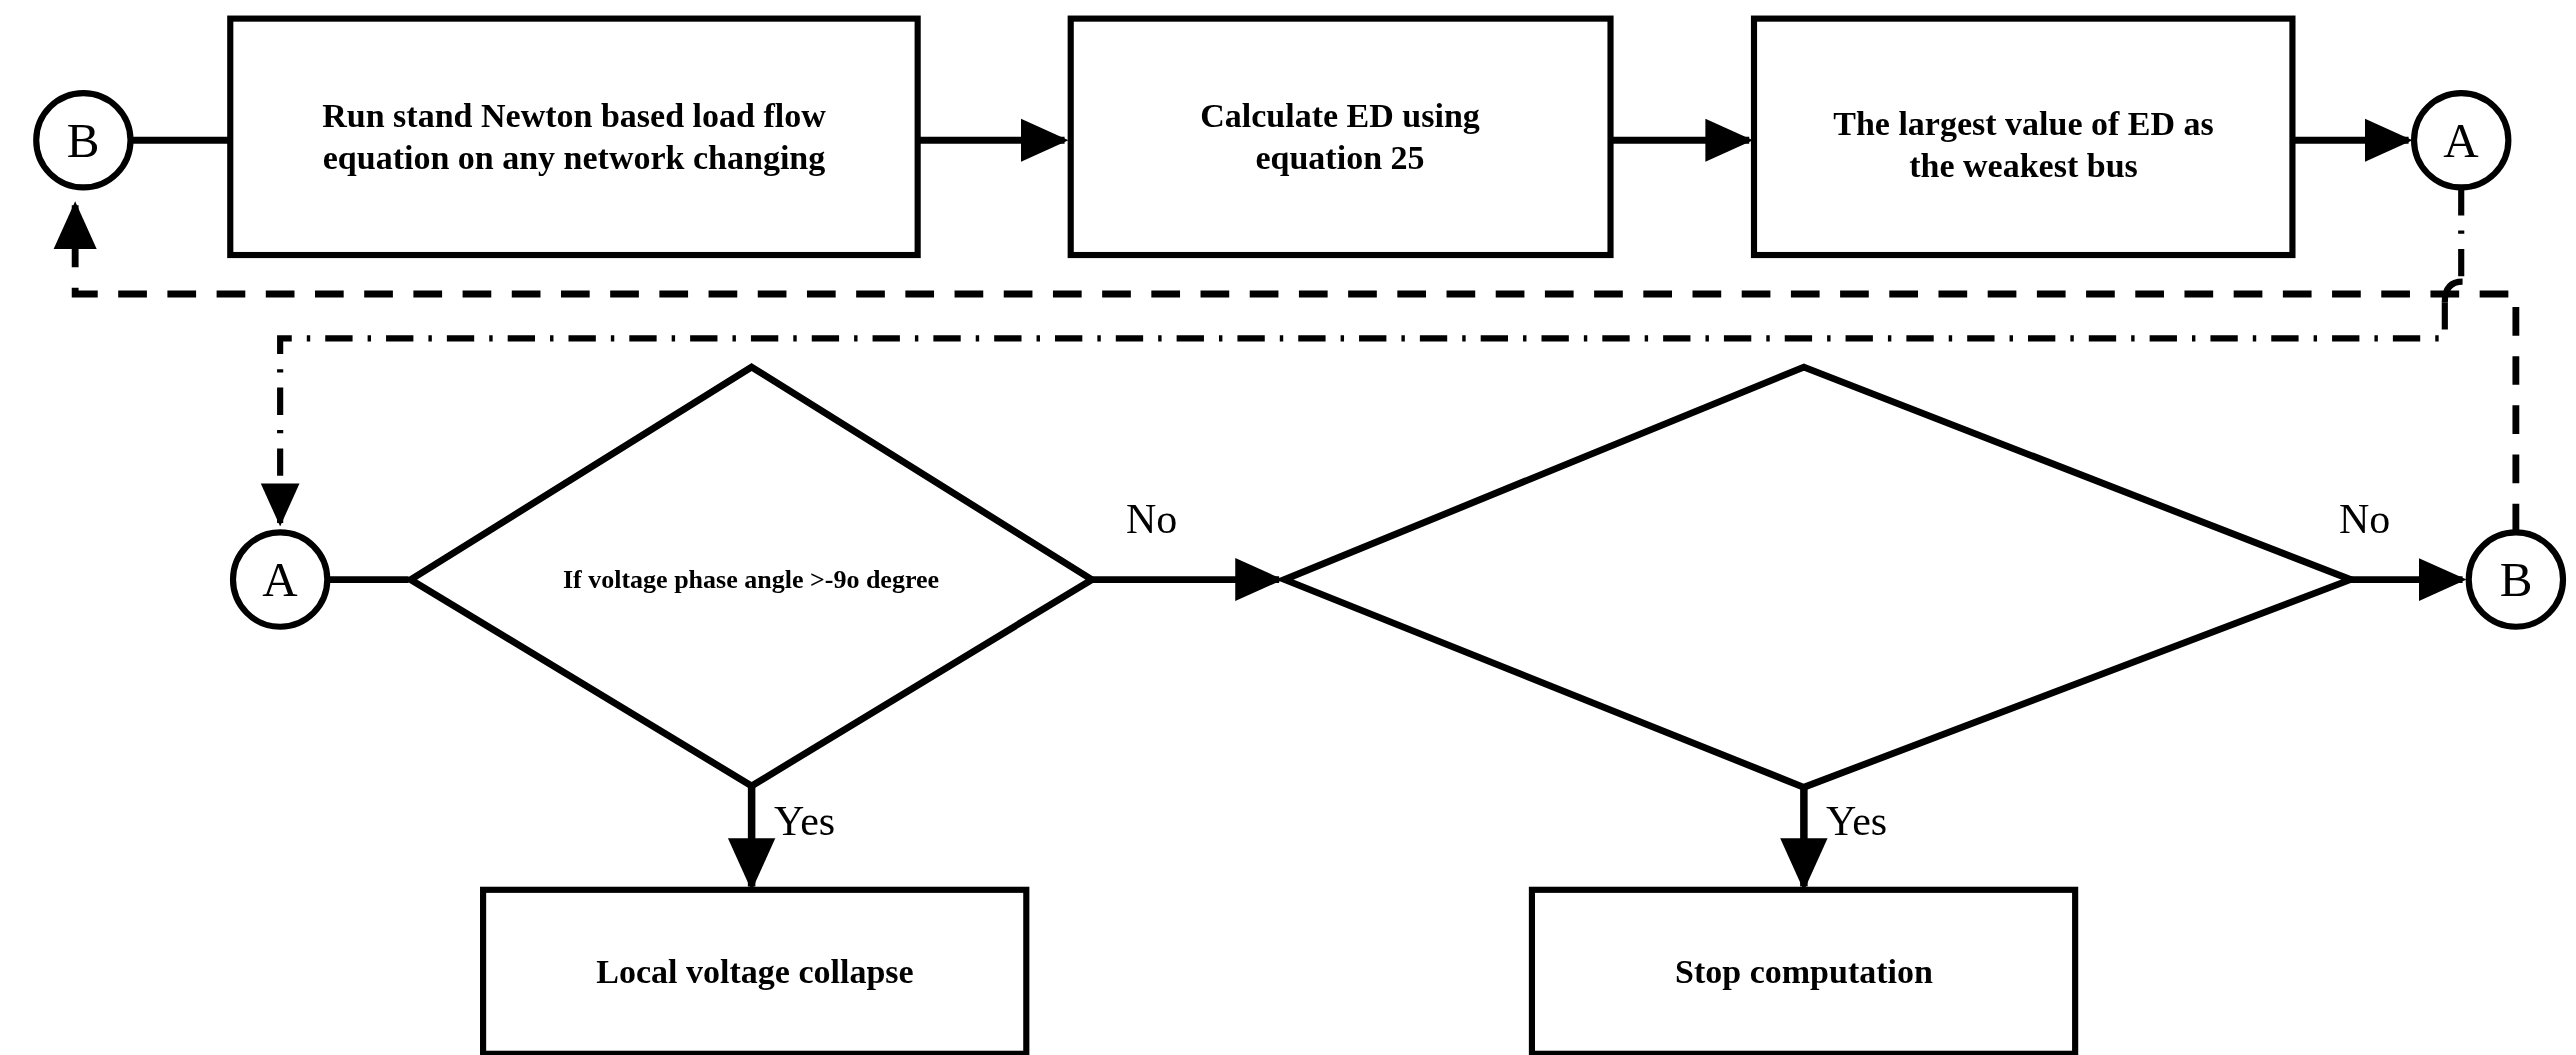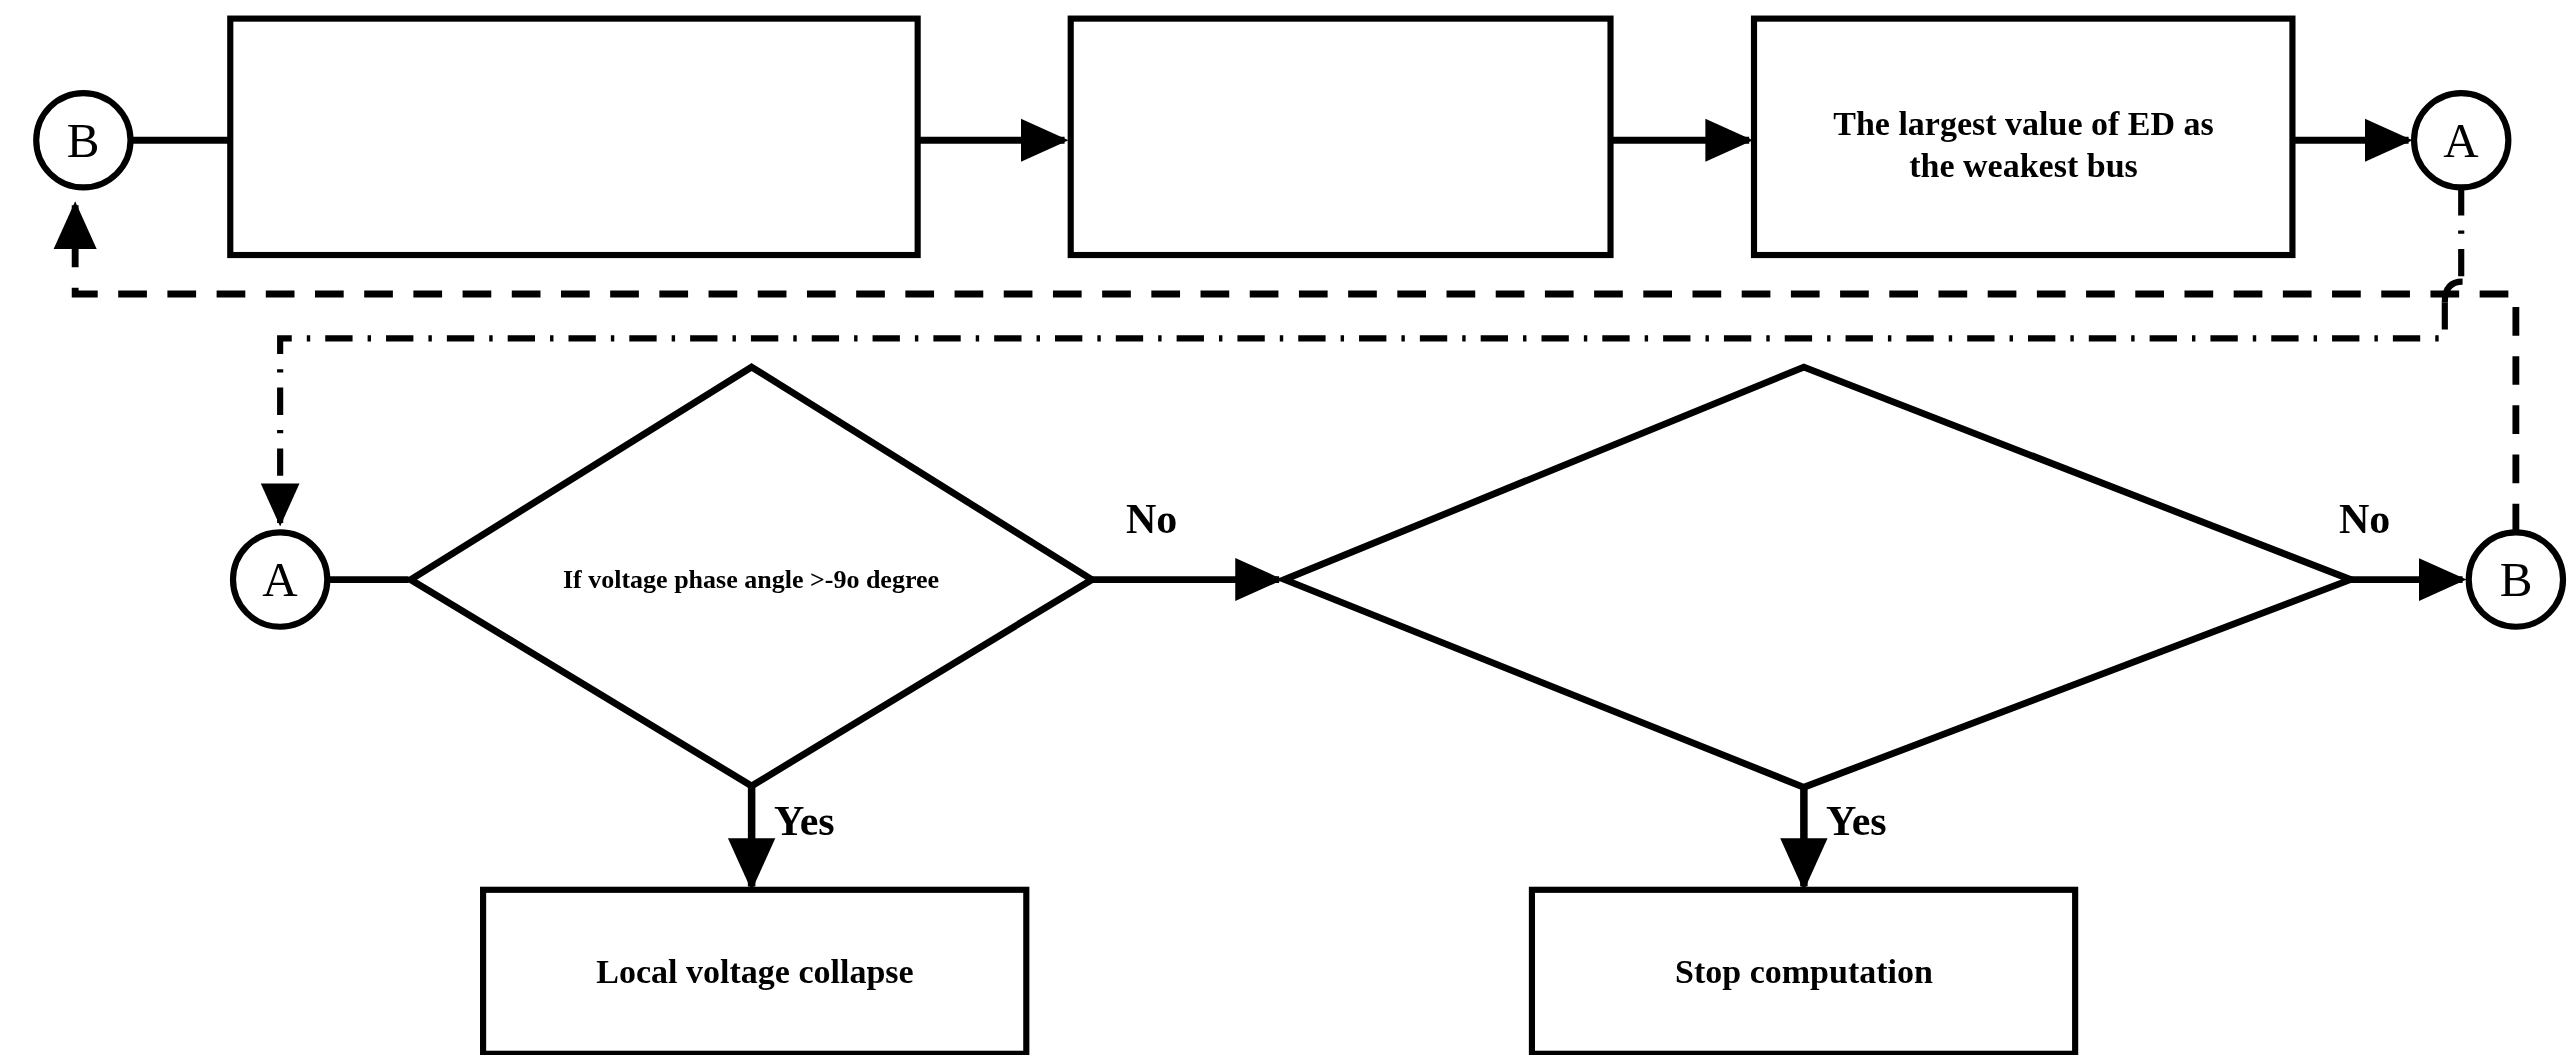--- a/index.html
+++ b/index.html
@@ -27,21 +27,21 @@
   .conn-letter{
     position:absolute;
     display:flex;align-items:center;justify-content:center;
     font-family:"Liberation Serif", serif;
     font-weight:normal;
     color:#000000;
   }
   .edgeLabel{
     position:absolute;
     font-family:"Liberation Serif", serif;
-    font-weight:bold;
+    font-weight:normal;
     color:#000000;
     white-space:nowrap;
   }
 </style>
 </head>
 <body>
 
 <div id="root">
   <div id="board">
 
@@ -80,21 +80,25 @@
       <line x1="2640" y1="1152" x2="2640" y2="1297" stroke="#000" stroke-width="11" marker-end="url(#arrowFilled)"></line>
 
       <path d="M3682,779 L3682,430 L110,430 L110,300" fill="none" stroke="#000" stroke-width="10" stroke-dasharray="42 30" marker-end="url(#arrowFilled)"></path>
 
       <path d="M3602,275 L3602,412" fill="none" stroke="#000" stroke-width="9" stroke-dasharray="40 22 5 22"></path>
 
       <path d="M3578,442 Q3578,412 3604,412" fill="none" stroke="#000" stroke-width="9"></path>
       <path d="M3578,442 L3578,495 L410,495 L410,765" fill="none" stroke="#000" stroke-width="9" stroke-dasharray="40 22 5 22" marker-end="url(#arrowFilled)"></path>
     </svg>
 
+    <div class="nodeText" style="left:253px;top:27px;width:642px;height:219px;font-size:34px;">Run stand Newton based load flow
+equation on any network changing</div>
 
+    <div class="nodeText" style="left:1086px;top:27px;width:508px;height:219px;font-size:34px;">Calculate ED using
+equation 25</div>
 
     <div class="nodeText" style="left:1770px;top:35px;width:507px;height:219px;font-size:34px;">The largest value of ED as
 the weakest bus</div>
 
     <div class="nodeText" style="left:1541px;top:892px;width:526px;height:160px;font-size:34px;">Stop computation</div>
 
     <div class="nodeText" style="left:492px;top:892px;width:526px;height:160px;font-size:34px;">Local voltage collapse</div>
 
     <div class="nodeText" style="left:430px;top:555px;width:642px;height:49px;font-size:26px;">If voltage phase angle &gt;-9o degree</div>
 

